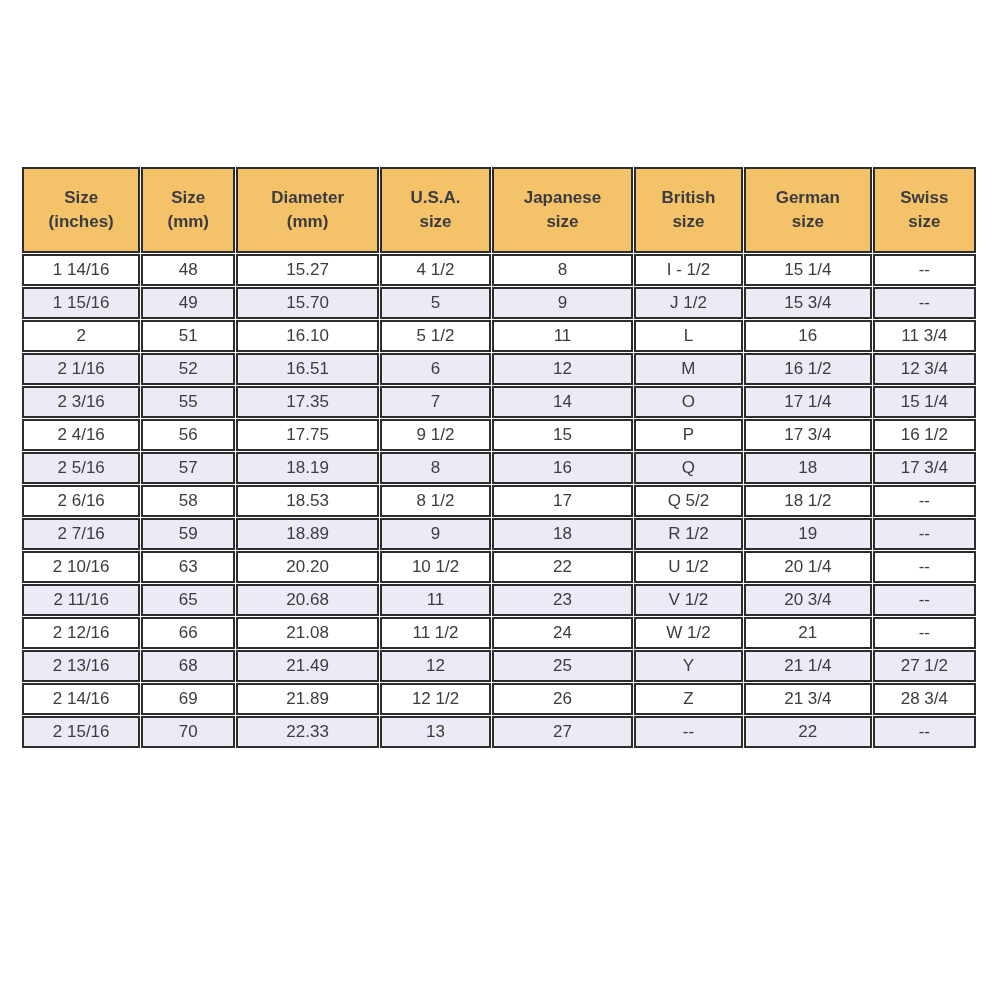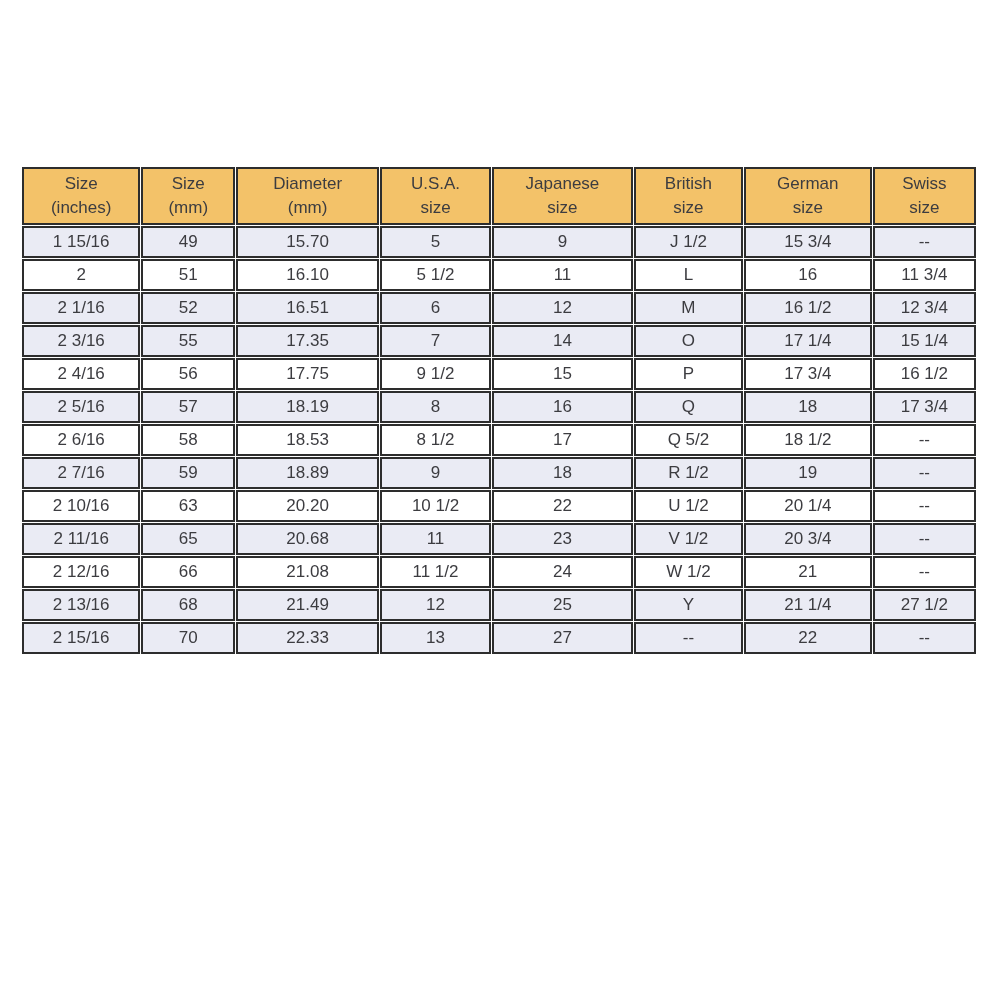--- a/index.html
+++ b/index.html
@@ -22,22 +22,22 @@
     table-layout:fixed;
     background:#ffffff;
   }
   .size-table th,.size-table td{
     border:2px solid var(--border);
     text-align:center;vertical-align:middle;
     overflow:hidden;white-space:nowrap;
   }
   .size-table th{
     background:var(--header-bg);
-    font-weight:normal;font-size:17px;line-height:24px;
-    height:50px;padding:2px 0;
+    font-weight:bold;font-size:17px;line-height:24px;
+    height:50px;padding:16px 0;
   }
   .size-table td{
     background:var(--row-bg);
     font-size:17px;line-height:28px;height:28px;padding:0;
   }
   .size-table tr.alt td{background:var(--alt-bg);}
 </style>
 </head>
 <body>
 
@@ -83,20 +83,30 @@
             <div>German</div>
             <div>size</div>
           </th>
           <th>
             <div>Swiss</div>
             <div>size</div>
           </th>
         </tr>
       </thead>
     <tbody id="tbody">
+        <tr>
+          <td>1 14/16</td>
+          <td>48</td>
+          <td>15.27</td>
+          <td>4 1/2</td>
+          <td>8</td>
+          <td>I - 1/2</td>
+          <td>15 1/4</td>
+          <td>--</td>
+        </tr>
         <tr class="alt">
           <td>1 15/16</td>
           <td>49</td>
           <td>15.70</td>
           <td>5</td>
           <td>9</td>
           <td>J 1/2</td>
           <td>15 3/4</td>
           <td>--</td>
         </tr>
@@ -203,20 +213,30 @@
         <tr class="alt">
           <td>2 13/16</td>
           <td>68</td>
           <td>21.49</td>
           <td>12</td>
           <td>25</td>
           <td>Y</td>
           <td>21 1/4</td>
           <td>27 1/2</td>
         </tr>
+        <tr>
+          <td>2 14/16</td>
+          <td>69</td>
+          <td>21.89</td>
+          <td>12 1/2</td>
+          <td>26</td>
+          <td>Z</td>
+          <td>21 3/4</td>
+          <td>28 3/4</td>
+        </tr>
         <tr class="alt">
           <td>2 15/16</td>
           <td>70</td>
           <td>22.33</td>
           <td>13</td>
           <td>27</td>
           <td>--</td>
           <td>22</td>
           <td>--</td>
         </tr>

